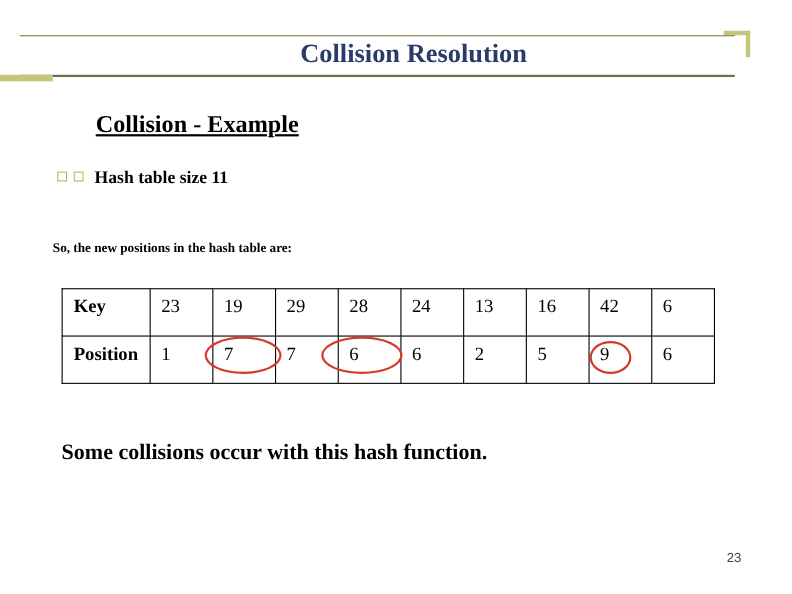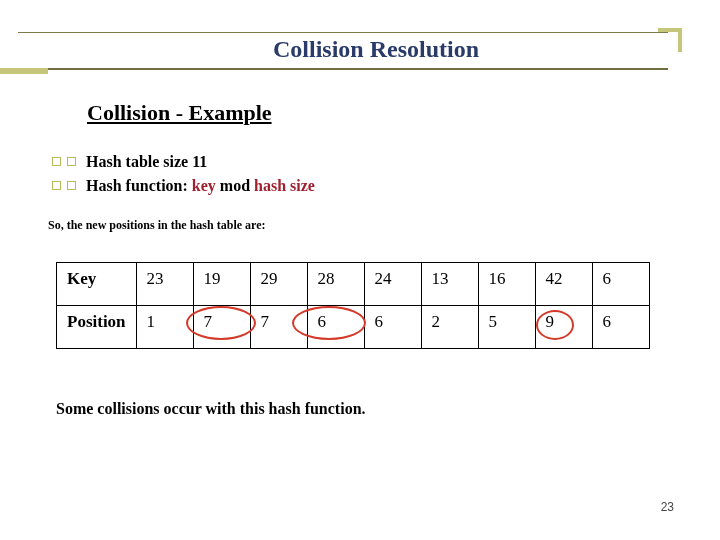--- a/index.html
+++ b/index.html
@@ -95,21 +95,21 @@
     position: absolute;
     top: 218px;
     left: 48px;
     font-size: 12px;
     font-weight: bold;
   }
   .para2 {
     position: absolute;
     top: 400px;
     left: 56px;
-    font-size: 16px;
+    font-size: 20px;
     font-weight: bold;
   }
   
   .tbl-wrap {
     position: absolute;
     top: 262px;
     left: 56px;
   }
   table.hash {
     border-collapse: collapse;
@@ -157,27 +157,20 @@
     <div class="stub"></div>
     <span class="title-text">Collision Resolution</span>
   </div>
 
   <div class="subhead">Collision - Example</div>
 
   <div class="bullets">
     <div class="row">
       <span class="sq"></span><span class="sq"></span>
       <b> Hash table size  11</b>
-    </div>
-    <div class="row">
-      <span class="sq"></span><span class="sq"></span>
-      <b> Hash function: </b>
-      <span class="accent">key</span>
-      <b> mod </b>
-      <span class="accent">hash size</span>
     </div>
   </div>
 
   <div class="para1">So, the new positions in the hash table are:</div>
 
   <div class="tbl-wrap">
     <table class="hash">
       <tbody>
           <tr>
         <th>Key</th>

